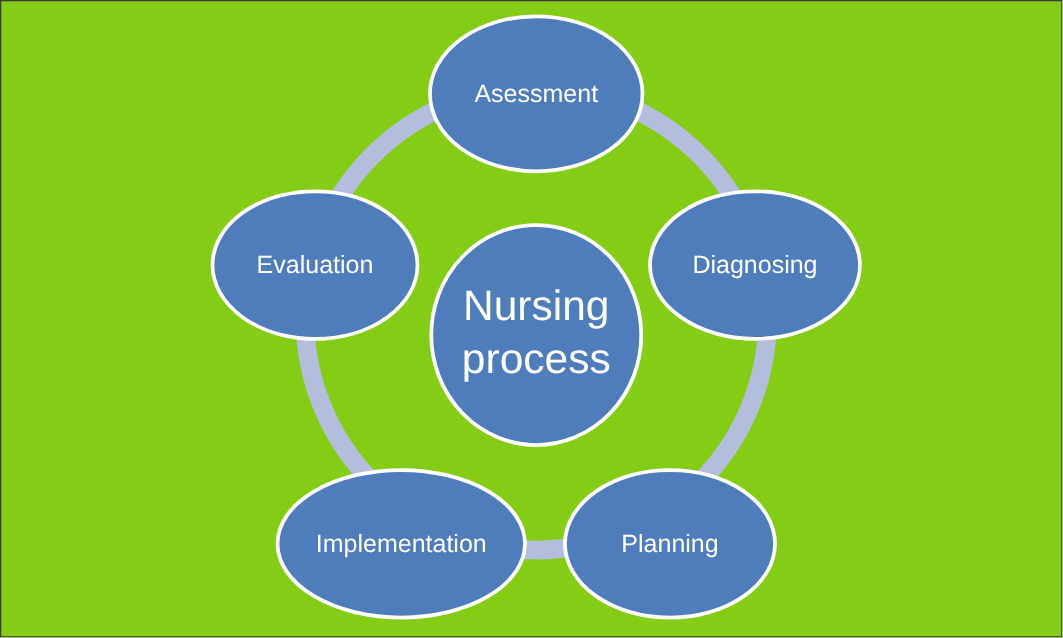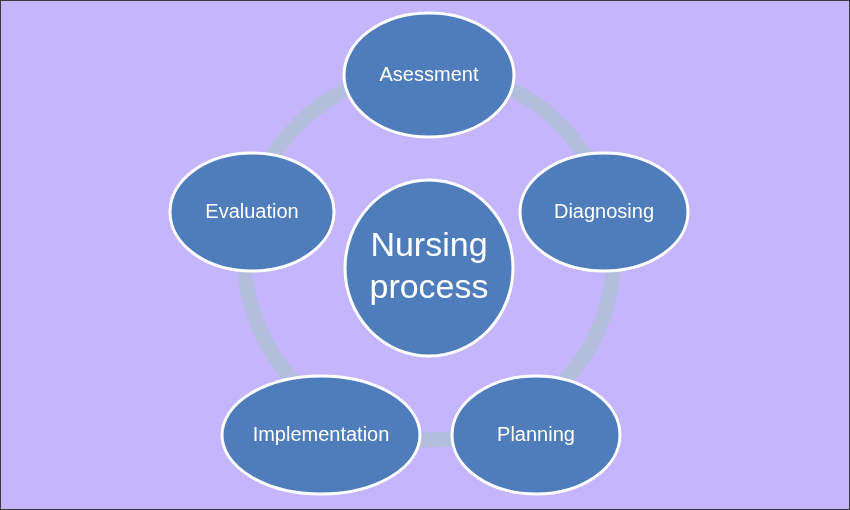--- a/index.html
+++ b/index.html
@@ -8,21 +8,21 @@
     padding: 0;
     background: #ffffff;
   }
   body {
     font-family: "Liberation Sans", sans-serif;
   }
   .canvas {
     position: relative;
     width: 850px;
     height: 510px;
-    background: #c4b5fd;
+    background: #84cc16;
     box-sizing: border-box;
     border: 1px solid #3a3a3a;
     overflow: hidden;
   }
   .diagram-svg {
     position: absolute;
     left: 0;
     top: 0;
     width: 850px;
     height: 510px;

